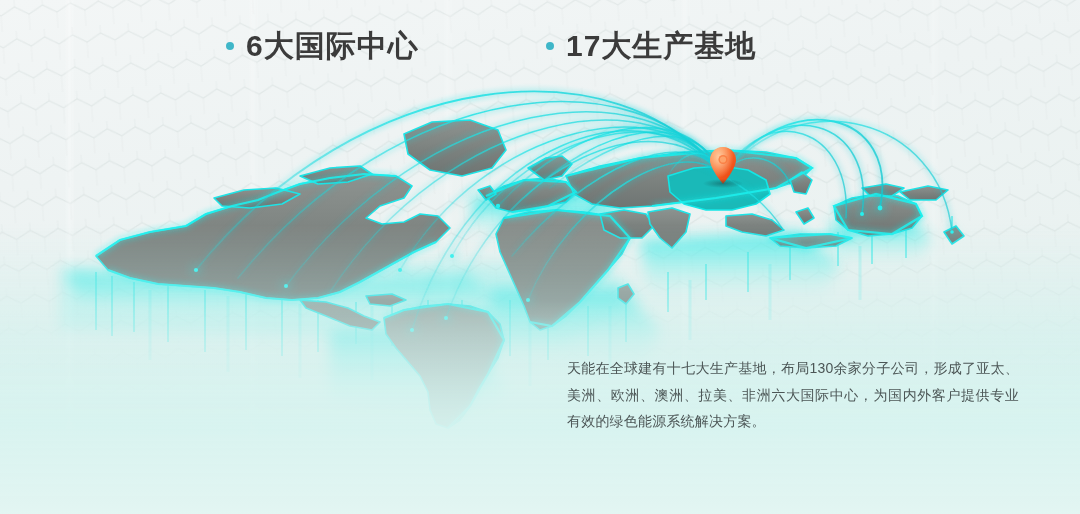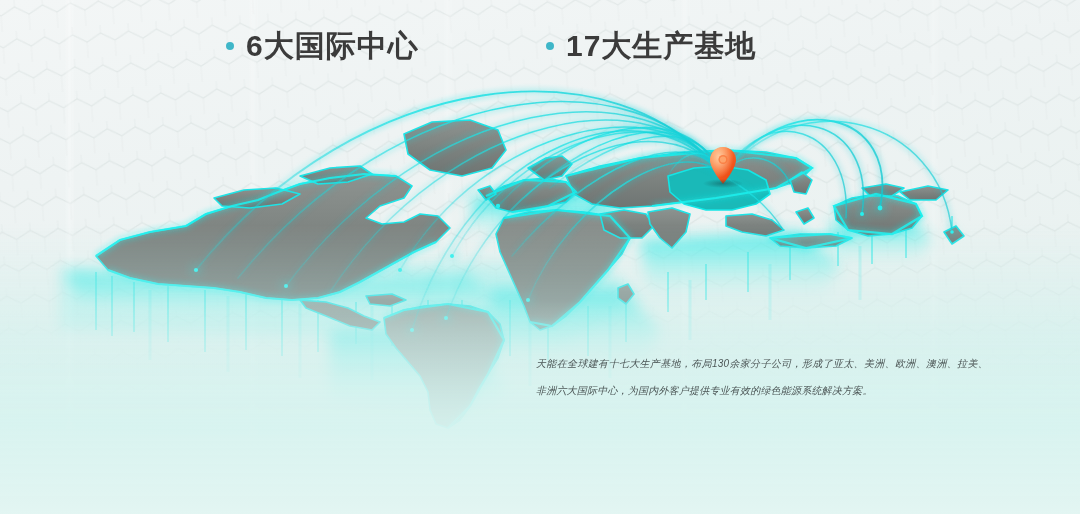--- a/index.html
+++ b/index.html
@@ -59,24 +59,24 @@
   }
   .heading .dot{
     width:8px;height:8px;border-radius:50%;
     background:#3fb6c8;flex:0 0 auto;
   }
   #heading-1{position:absolute;left:226px;top:7px;}
   #heading-2{position:absolute;left:546px;top:7px;text-align:center;}
 
   
   #description{
-    position:absolute;left:536px;top:341px;width:452px;
-    font-size:10px;line-height:26.5px;letter-spacing:.2px;
+    position:absolute;left:567px;top:341px;width:452px;
+    font-size:14px;line-height:26.5px;letter-spacing:.2px;
     color:#4c5656;font-weight:500;
-    text-align:justify;text-justify:inter-ideograph;font-style:italic;
+    text-align:justify;text-justify:inter-ideograph;
   }
 
   
   #pin{
     position:absolute;left:709px;top:146px;width:28px;height:40px;
   }
   #pin .shadow{
     position:absolute;left:-6px;top:33px;width:40px;height:9px;border-radius:50%;
     background:radial-gradient(closest-side, rgba(20,60,60,.45), rgba(20,60,60,0));
   }

